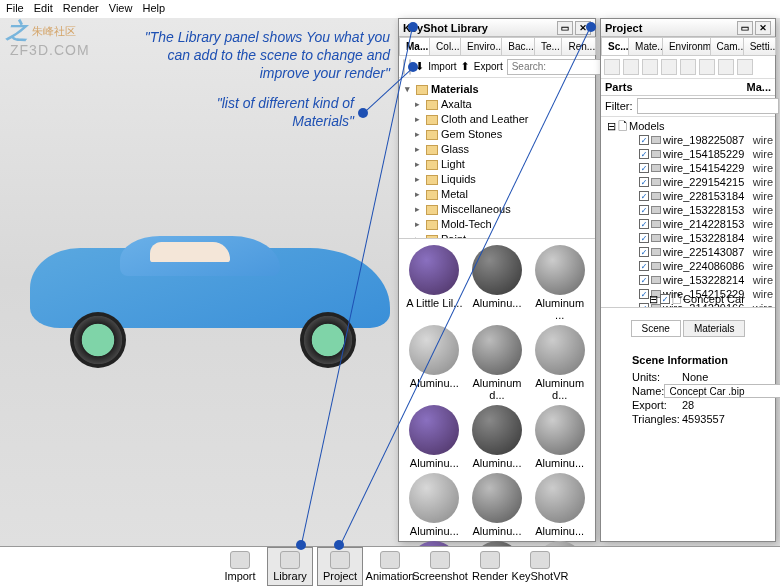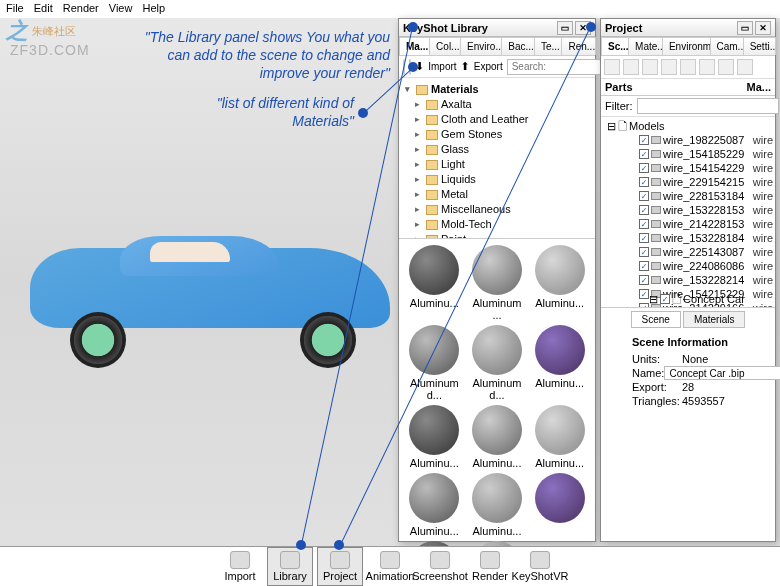--- a/index.html
+++ b/index.html
@@ -43,21 +43,21 @@
 .proj-toolbar .tbtn { width: 16px; height: 16px; border: 1px solid #ccc; background: #f0f0f0; }
 .proj-head { display: flex; border-bottom: 1px solid #ccc; font-weight: bold; }
 .proj-head div { padding: 2px 4px; }
 .filter { display: flex; align-items: center; padding: 2px 4px; border-bottom: 1px solid #ddd; gap: 4px; }
 .scene-tree { font-size: 10px; line-height: 14px; padding: 2px; max-height: 190px; overflow: hidden; }
 .scene-row { display: flex; align-items: center; gap: 2px; white-space: nowrap; }
 .scene-row .chk { width: 10px; height: 10px; border: 1px solid #666; background: #fff; font-size: 8px; text-align: center; line-height: 9px; color: #1060c0; }
 .scene-row .mesh { width: 10px; height: 8px; background: #d0d0d0; border: 1px solid #888; }
 .scene-row.models { padding-left: 4px; } .scene-row.car { padding-left: 18px; } .scene-row.wire { padding-left: 36px; }
 .scene-row .mat { margin-left: auto; color: #333; }
-.sub-tabs { display: flex; justify-content: center; gap: 2px; padding: 3px 0; border-top: 1px solid #ccc; }
+.sub-tabs { display: flex; justify-content: center; gap: 2px; padding: 12px 0; border-top: 1px solid #ccc; }
 .sub-tabs .stab { padding: 2px 10px; border: 1px solid #bbb; background: #f0f0f0; font-size: 10px; }
 .sub-tabs .stab.active { background: #fff; }
 .info { padding: 4px 15px; font-size: 10px; line-height: 14px; margin-left: 16px; }
 .info .hdr { font-weight: bold; margin-bottom: 3px; }
 .info-row { display: flex; }
 .info-row .k { width: 50px; }
 .bottom-toolbar { position: absolute; bottom: 0; left: 0; right: 0; height: 40px; display: flex; justify-content: center; gap: 4px; background: #fff; border-top: 1px solid #999; z-index: 30; }
 .tool-btn { width: 46px; display: flex; flex-direction: column; align-items: center; justify-content: center; font-size: 9px; gap: 1px; }
 .tool-btn.active { border: 1px solid #888; background: #e8e8e8; }
 .tool-icon { width: 20px; height: 18px; background: #ddd; border: 1px solid #aaa; border-radius: 3px; }
@@ -177,20 +177,24 @@
         </div>
         <div class="tree-row">
           <span class="arr">▸</span>
           <span class="fold"></span>
           <span>Paint</span>
         </div>
       </div>
   </div>
   <div class="thumb-grid" id="thumbs">
       <div class="thumb">
+        <div class="ball" style="background: radial-gradient(circle at 35% 30%, rgb(138, 112, 192), rgb(74, 48, 96));"></div>
+        <div>A Little Lil...</div>
+      </div>
+      <div class="thumb">
         <div class="ball" style="background: radial-gradient(circle at 35% 30%, rgb(136, 136, 136), rgb(51, 51, 51));"></div>
         <div>Aluminu...</div>
       </div>
       <div class="thumb">
         <div class="ball" style="background: radial-gradient(circle at 35% 30%, rgb(204, 204, 204), rgb(102, 102, 102));"></div>
         <div>Aluminum ...</div>
       </div>
       <div class="thumb">
         <div class="ball" style="background: radial-gradient(circle at 35% 30%, rgb(216, 216, 216), rgb(136, 136, 136));"></div>
         <div>Aluminu...</div>

